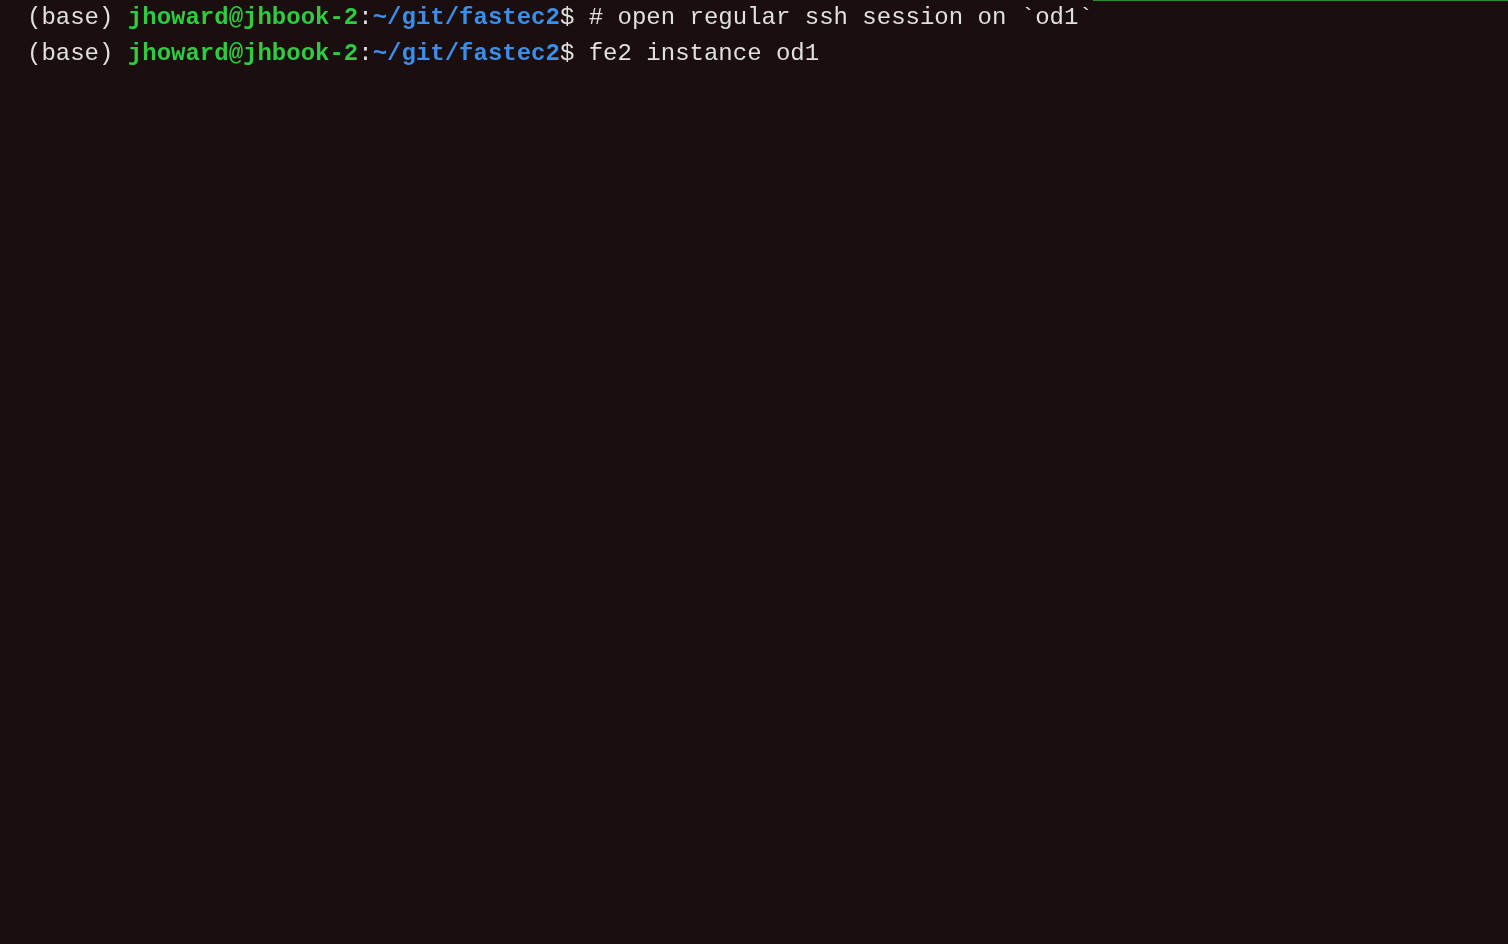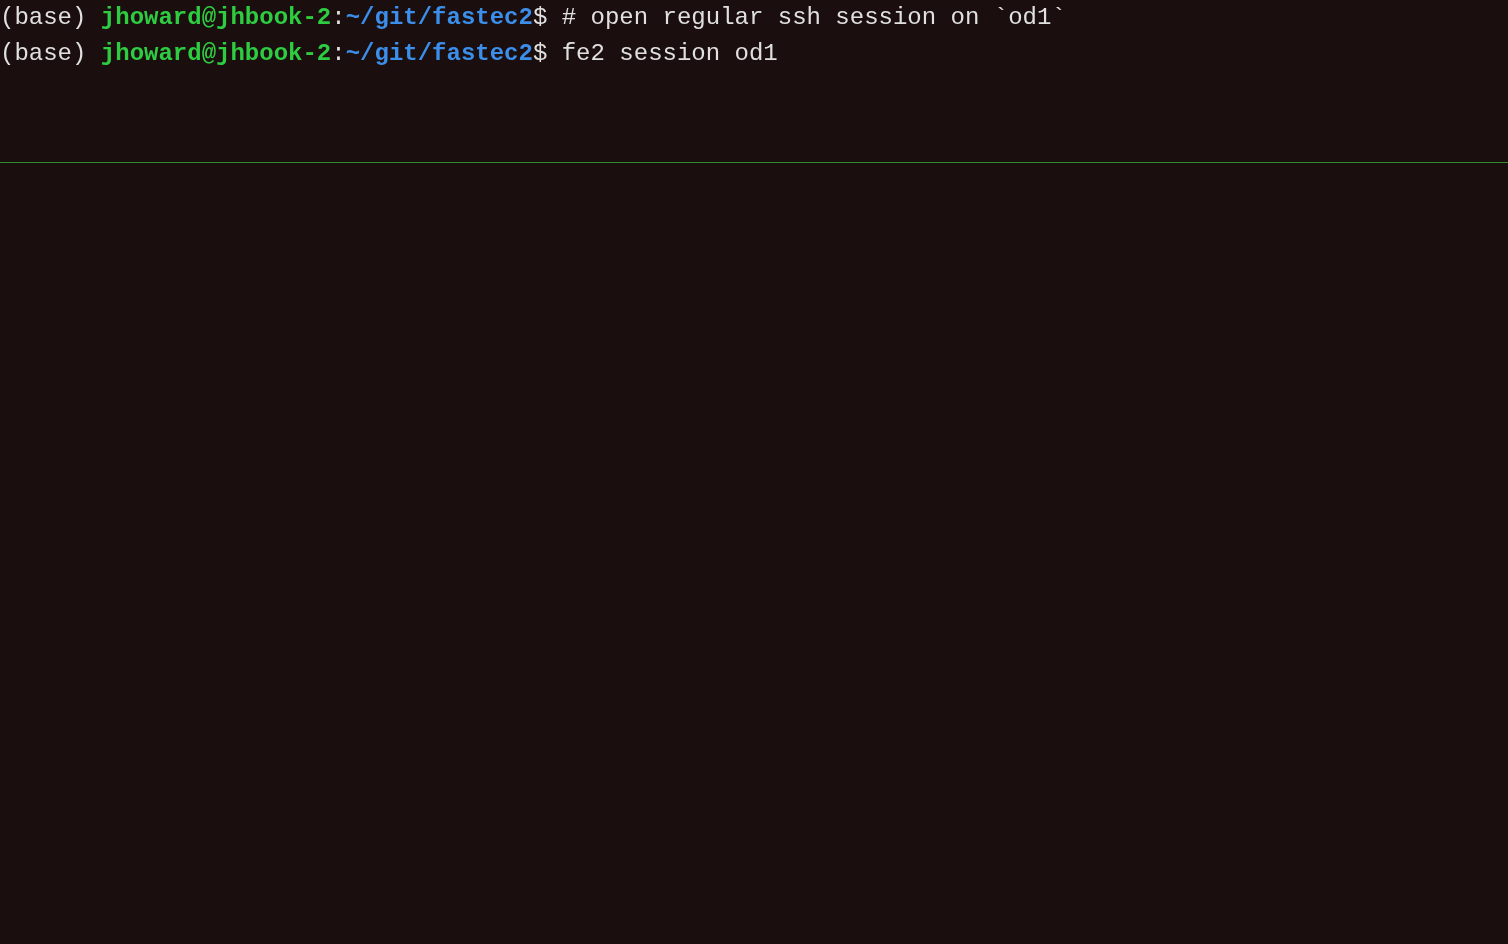--- a/index.html
+++ b/index.html
@@ -12,22 +12,23 @@
       font-family: 'Consolas', 'Monaco', 'Courier New', monospace;
       font-size: 24px;
       line-height: 1.5;
       color: #e0e0e0;
       width: 1508px;
       height: 944px;
       overflow: hidden;
     }
     .terminal-container {
       display: flex;
-      flex-direction: column;
+      flex-direction: row;
       height: 100%;
+      margin-left: 27px;
     }
     .pane {
       padding: 0;
     }
     .pane-top {
       flex: 0 0 auto;
       padding-bottom: 90px;
     }
     .pane-bottom {
       flex: 1 1 auto;
@@ -70,21 +71,21 @@
       margin-bottom: 2px;
     }
   </style>
 </head>
 <body>
 
 <div class="terminal-container">
 
   <div class="pane pane-top">
     <div class="line"><span class="env">(base) </span><span class="user-host">jhoward@jhbook-2</span><span class="colon">:</span><span class="path">~/git/fastec2</span><span class="dollar">$</span><span class="cmd"> # open regular ssh session on `od1`</span></div>
-    <div class="line"><span class="env">(base) </span><span class="user-host">jhoward@jhbook-2</span><span class="colon">:</span><span class="path">~/git/fastec2</span><span class="dollar">$</span><span class="cmd"> fe2 session od1</span></div>
+    <div class="line"><span class="env">(base) </span><span class="user-host">jhoward@jhbook-2</span><span class="colon">:</span><span class="path">~/git/fastec2</span><span class="dollar">$</span><span class="cmd"> fe2 instance od1</span></div>
   </div>
 
   <hr class="divider">
 
   <div class="pane pane-bottom">
   </div>
 
 </div>
 
 </body></html>

